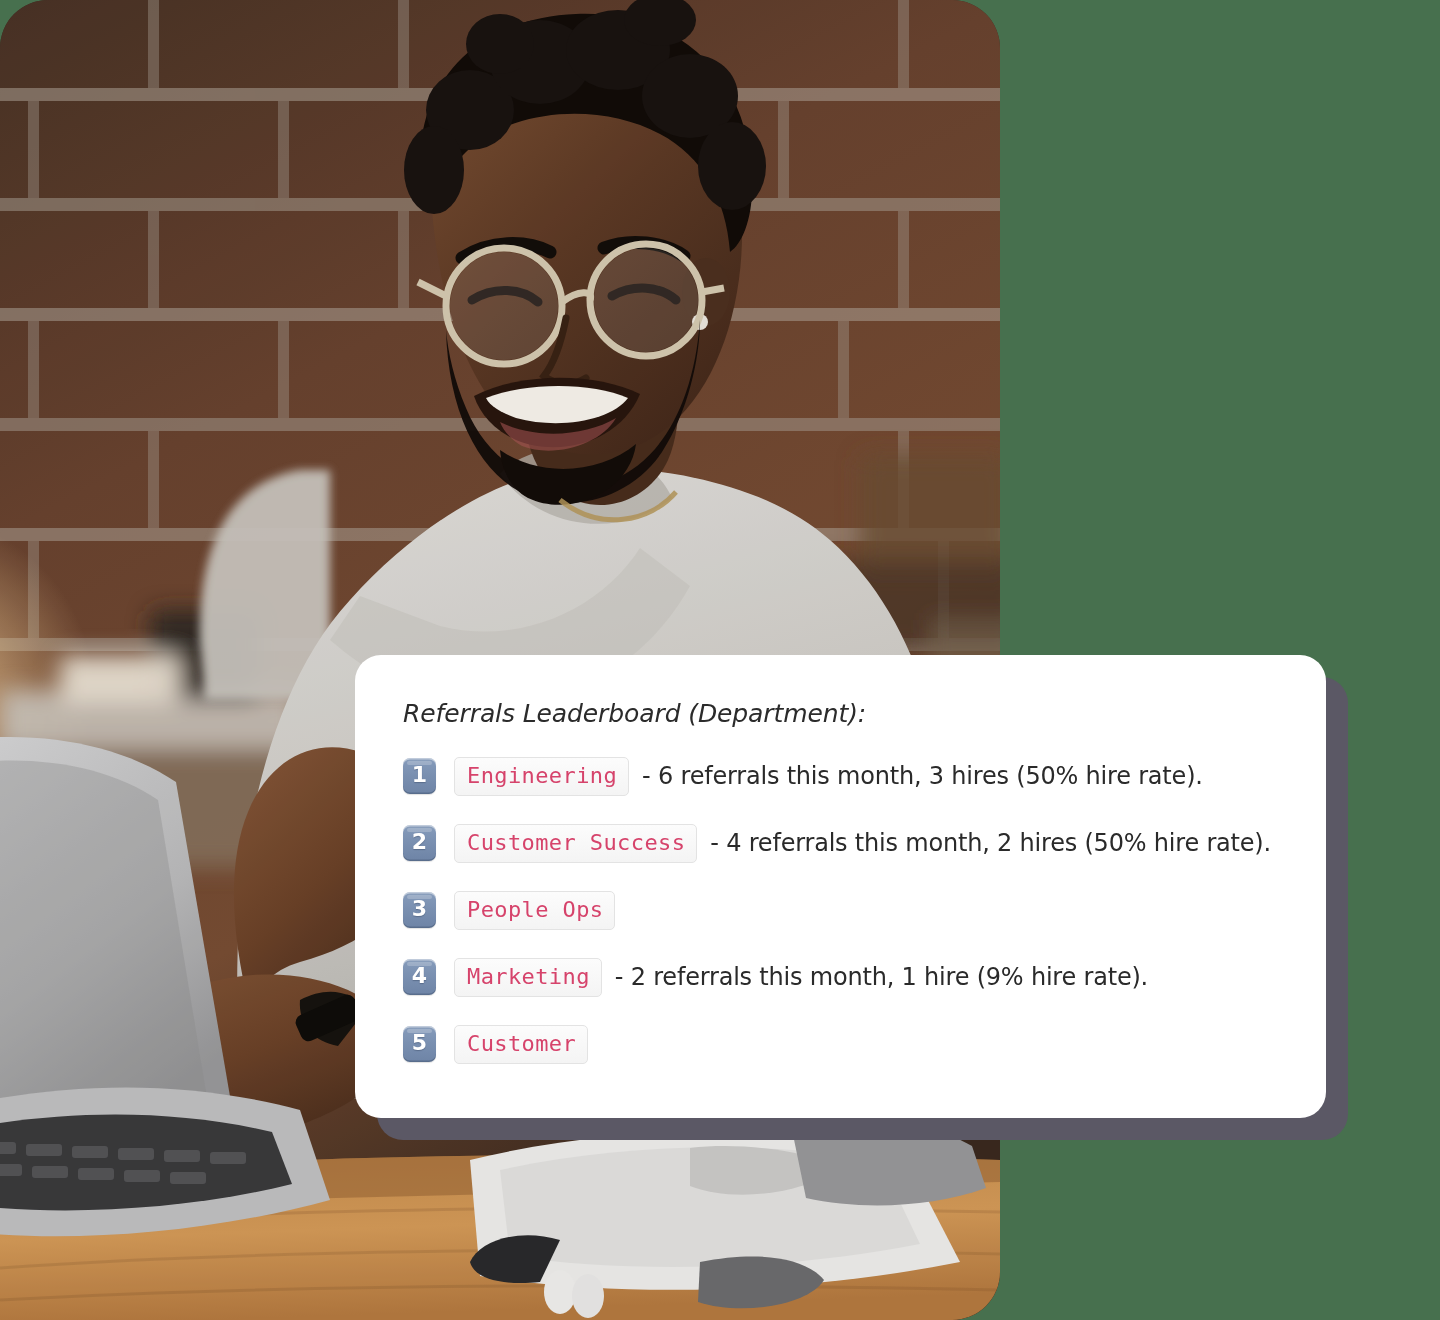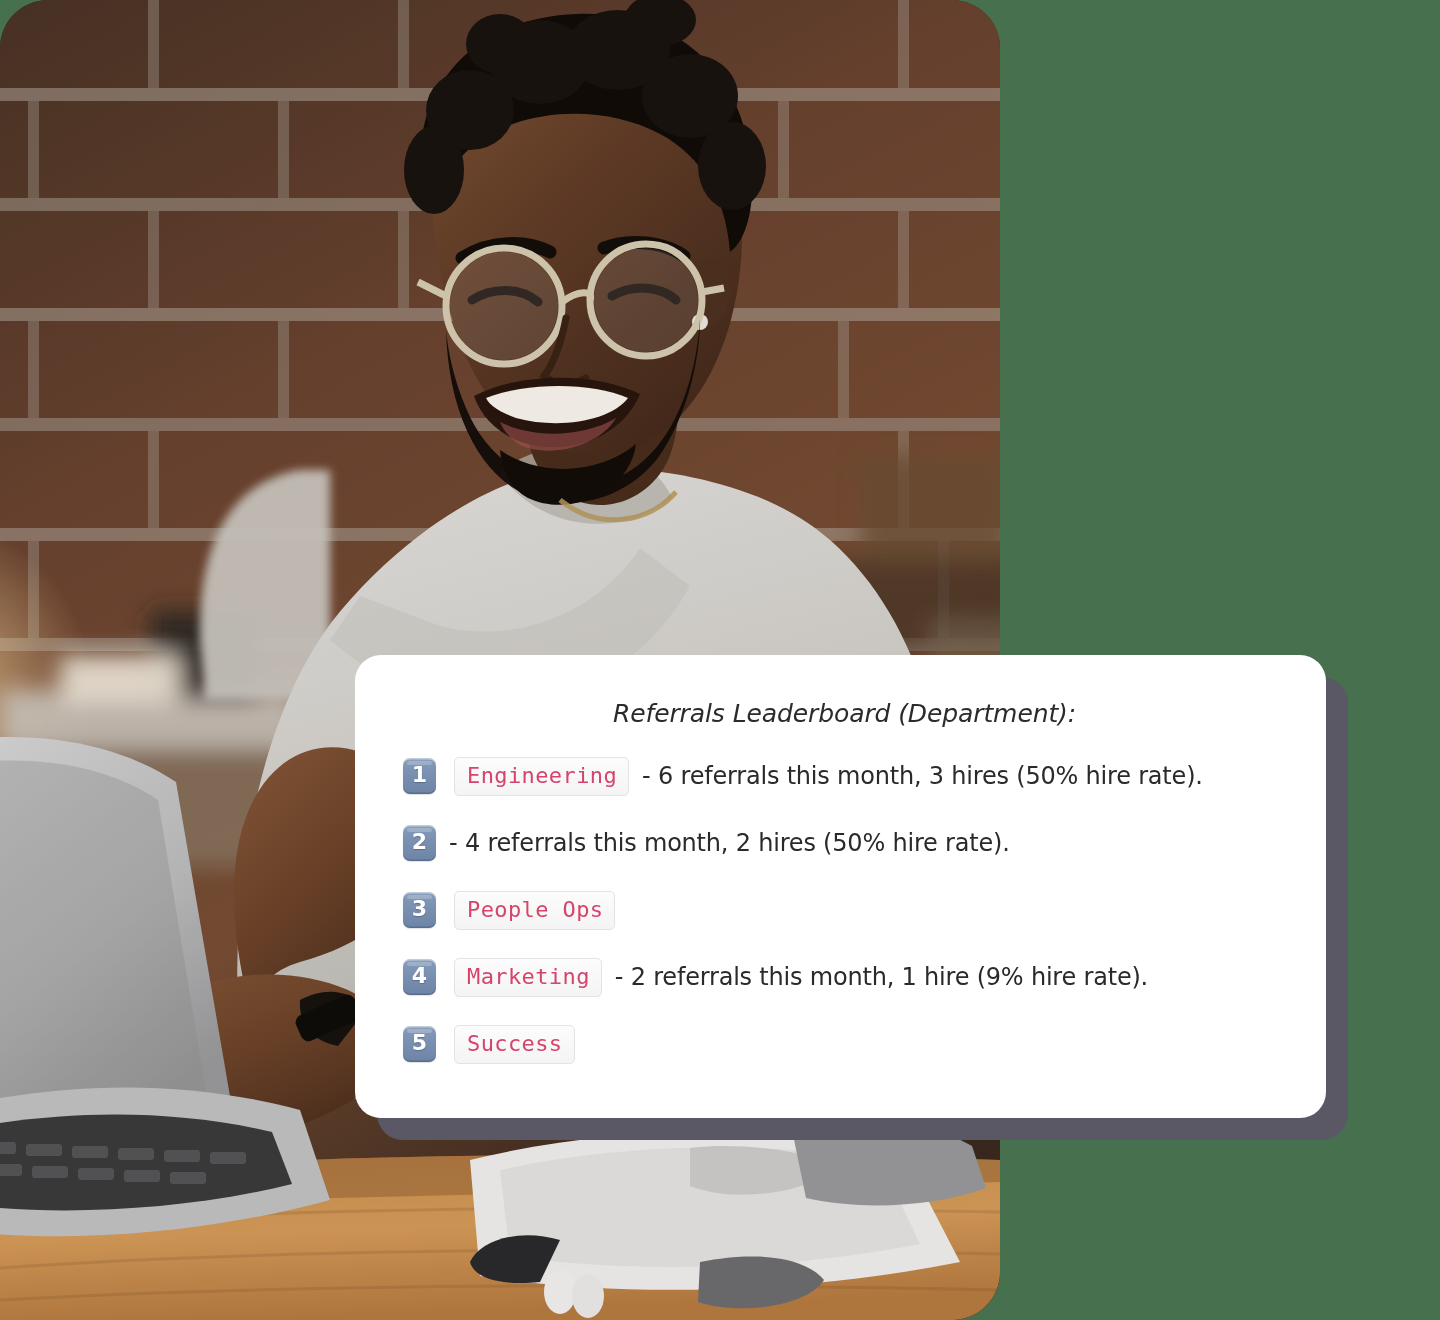--- a/index.html
+++ b/index.html
@@ -41,21 +41,20 @@
   .card {
     position: absolute;
     left: 355px;
     top: 655px;
     width: 971px;
     height: 463px;
     background: #FFFFFF;
     border-radius: 26px;
     box-sizing: border-box;
     padding: 44px 40px 34px 48px;
-    text-align: center;
   }
 
   .card-title {
     font-family: "DejaVu Sans", sans-serif;
     font-style: italic;
     font-size: 25px;
     line-height: 30px;
     color: #2B2B2B;
     letter-spacing: -0.1px;
     white-space: nowrap;
@@ -358,20 +357,21 @@
         <span class="rank-num">1</span>
       </span>
       <span class="chip">Engineering</span>
       <span class="desc">- 6 referrals this month, 3 hires (50% hire rate).</span>
     </div>
 
     <div class="row">
       <span class="rank">
         <span class="rank-num">2</span>
       </span>
+      <span class="chip">Customer Success</span>
       <span class="desc">- 4 referrals this month, 2 hires (50% hire rate).</span>
     </div>
 
     <div class="row">
       <span class="rank">
         <span class="rank-num">3</span>
       </span>
       <span class="chip">People Ops</span>
     </div>
 
@@ -380,17 +380,17 @@
         <span class="rank-num">4</span>
       </span>
       <span class="chip">Marketing</span>
       <span class="desc">- 2 referrals this month, 1 hire (9% hire rate).</span>
     </div>
 
     <div class="row">
       <span class="rank">
         <span class="rank-num">5</span>
       </span>
-      <span class="chip">Success</span>
+      <span class="chip">Customer</span>
     </div>
 
   </div>
 </div>
 
 </body></html>

